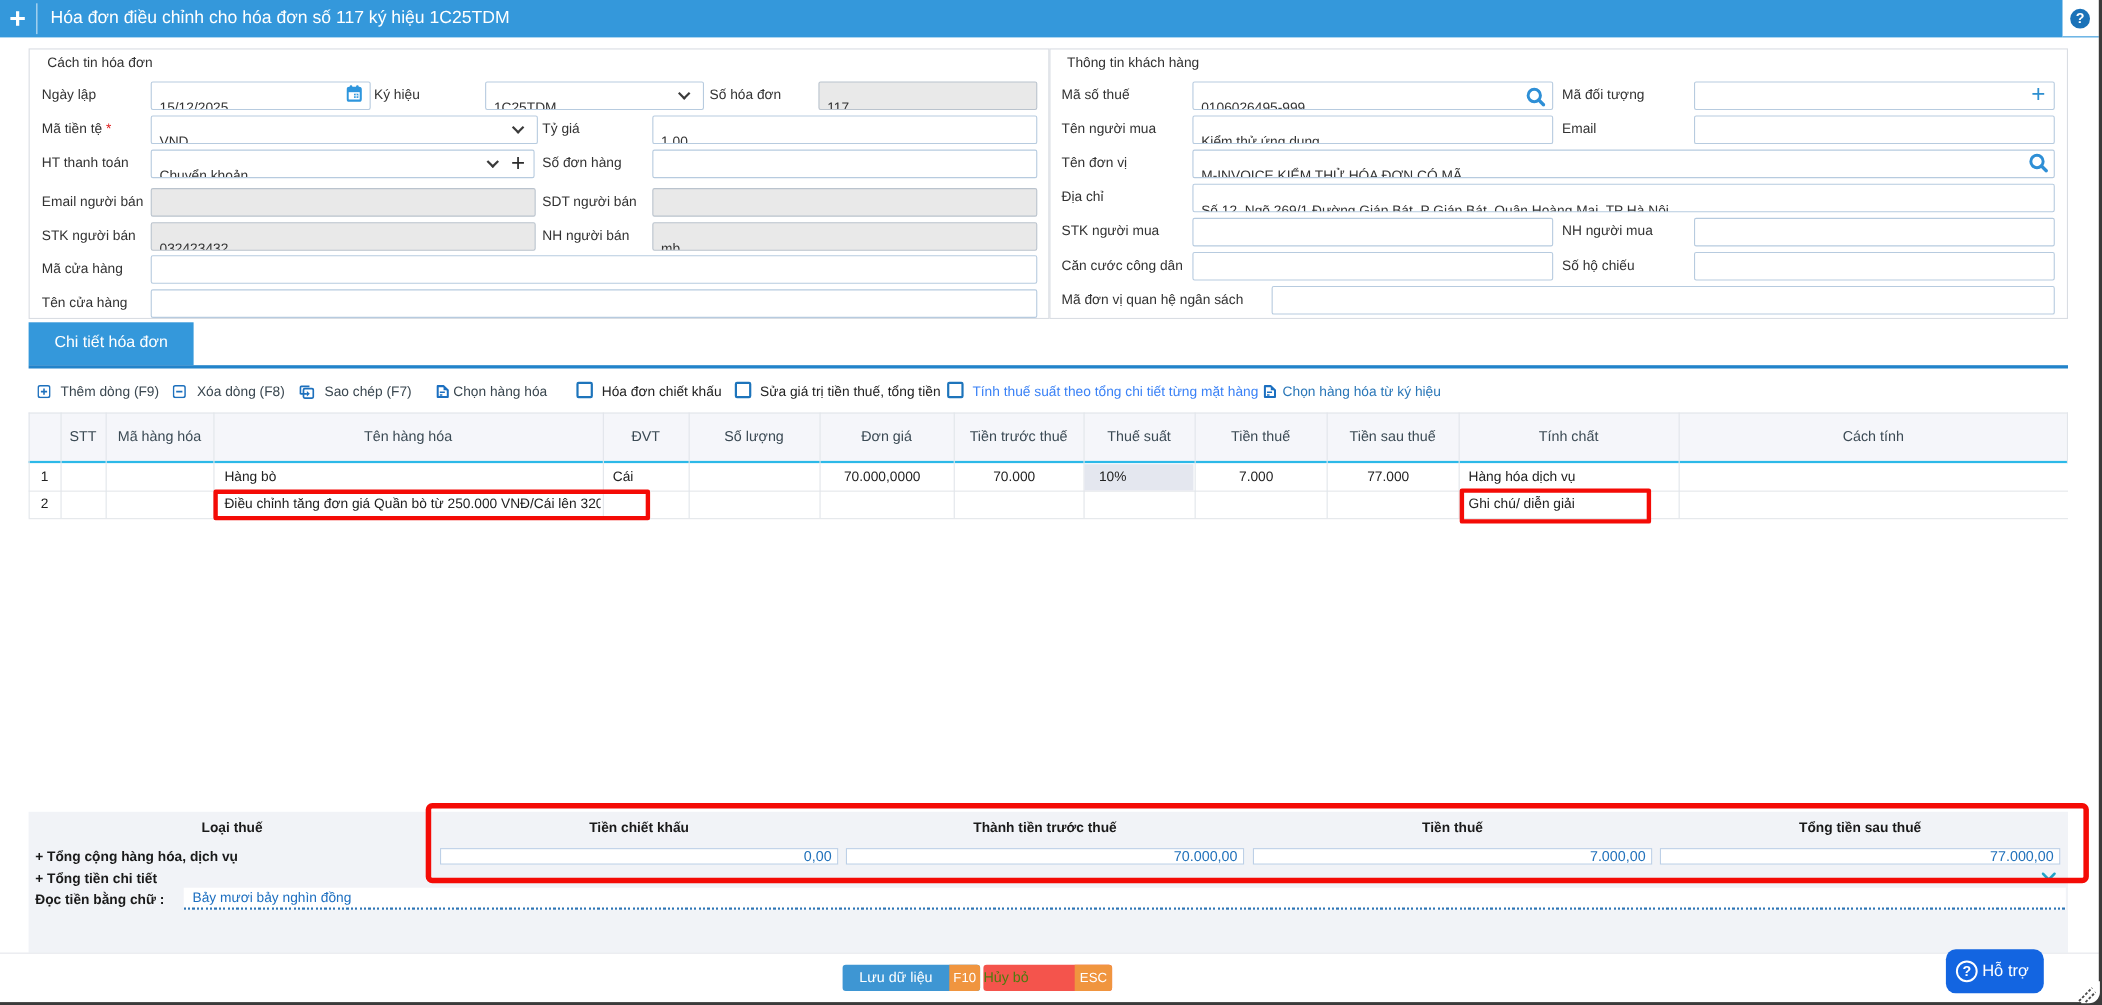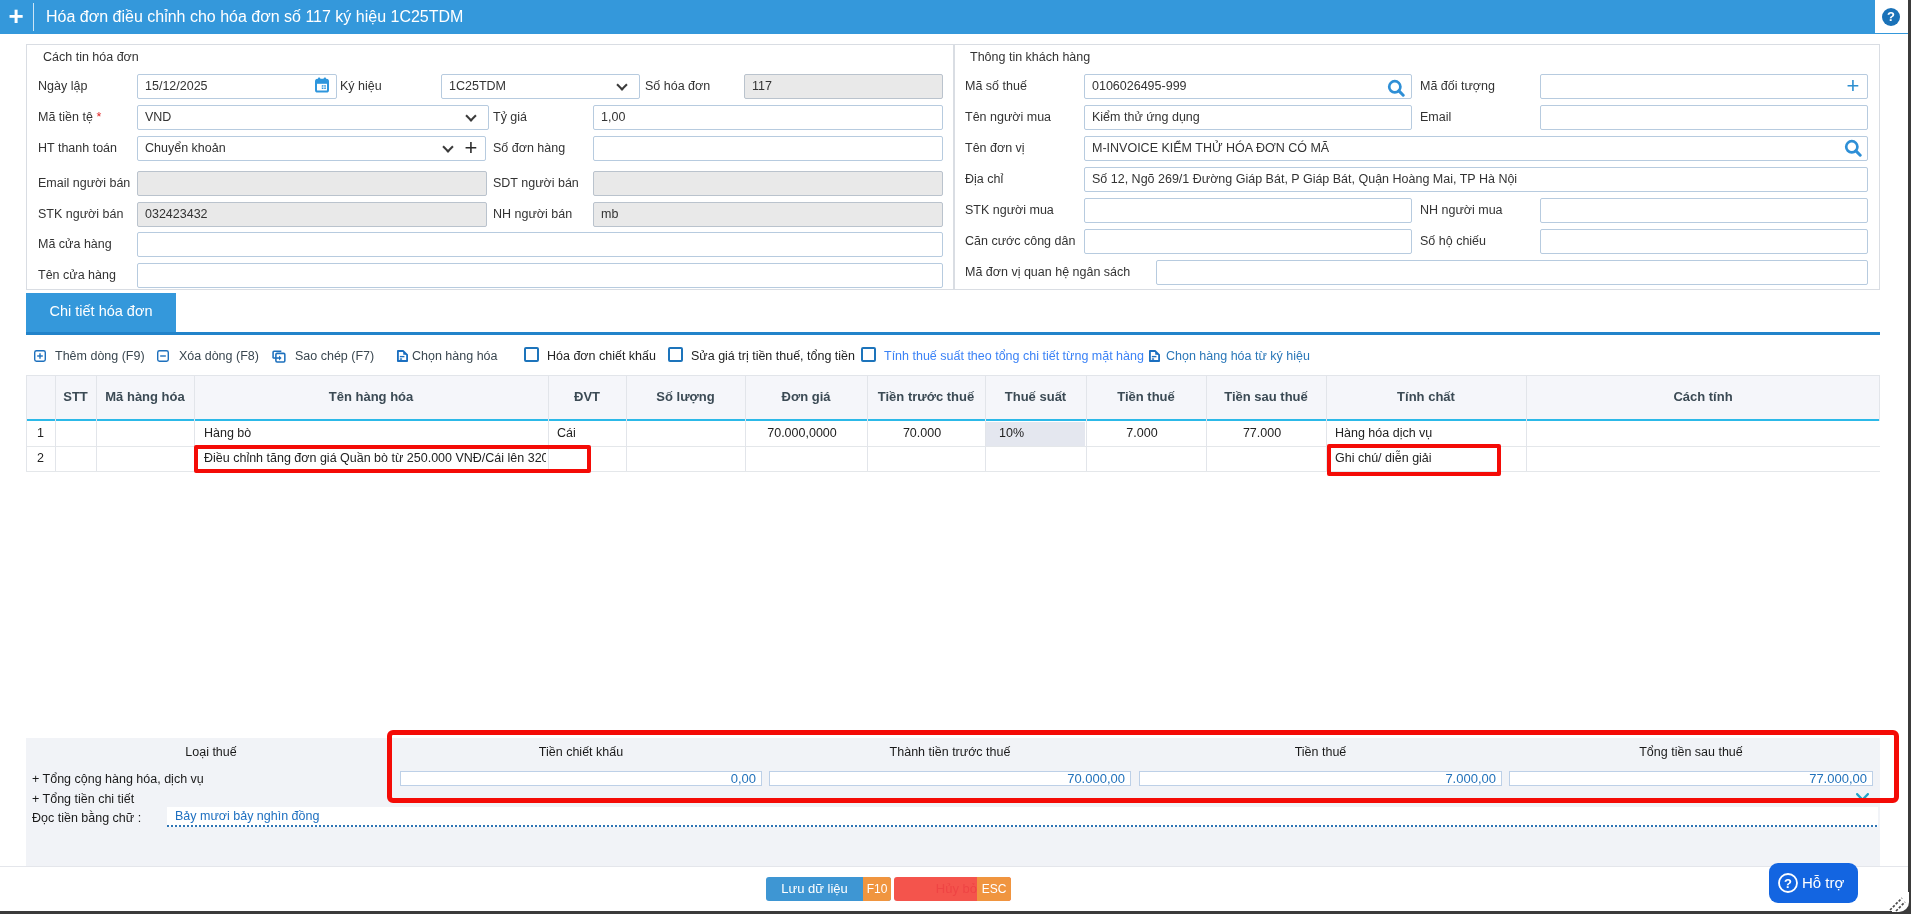--- a/index.html
+++ b/index.html
@@ -1,32 +1,32 @@
 <!DOCTYPE html>
 <html><head>
 <meta charset="utf-8">
 <style>
 *{margin:0;padding:0;box-sizing:border-box}
 html,body{width:1911px;height:914px;overflow:hidden}
 body{font-family:"Liberation Sans",sans-serif;position:relative;background:#fff;color:#333}
 .a{position:absolute}
 .lbl{position:absolute;height:25px;line-height:25px;font-size:12.5px;color:#333;white-space:nowrap}
-.bx{position:absolute;height:25px;background:#fff;border:1px solid #b7cbdf;border-radius:2px;font-size:12.5px;line-height:23px;padding:0 7px;color:#333;white-space:nowrap;overflow:hidden}
+.bx{position:absolute;height:25px;background:#fff;border:1px solid #b7cbdf;border-radius:2px;font-size:12.5px;line-height:23px;padding:12px 7px;color:#333;white-space:nowrap;overflow:hidden}
 .bx.dis{background:#e9e9e9;border-color:#bac3cd}
 .chev{position:absolute;width:8px;height:8px;border-right:2px solid #3a3a3a;border-bottom:2px solid #3a3a3a;transform:rotate(45deg)}
 .fs{position:absolute;border:1px solid #d9dde3}
 .leg{position:absolute;font-size:12.5px;color:#333;white-space:nowrap}
 .tbt{position:absolute;top:346px;height:20px;line-height:20px;font-size:12.5px;color:#3a4750;white-space:nowrap}
 .cb{position:absolute;top:347px;width:15px;height:15px;border:2px solid #1d74bb;border-radius:2px;background:#fff}
-.hcell{position:absolute;top:375px;height:44px;line-height:44px;font-size:13px;font-weight:bold;color:#3b4a54;text-align:center;white-space:nowrap}
+.hcell{position:absolute;top:375px;height:44px;line-height:44px;font-size:13px;font-weight:normal;color:#3b4a54;text-align:center;white-space:nowrap}
 .vline{position:absolute;width:1px;background:#e2e5ea}
 .cell{position:absolute;height:25px;line-height:25px;font-size:12.5px;color:#222;white-space:nowrap}
 .r{text-align:center}
 .redbox{position:absolute;border:4px solid #f40b06;background:transparent;z-index:50}
-.tlab{position:absolute;height:16px;line-height:16px;font-size:12.5px;font-weight:normal;color:#1a1a1a;text-align:center;white-space:nowrap}
+.tlab{position:absolute;height:16px;line-height:16px;font-size:12.5px;font-weight:bold;color:#1a1a1a;text-align:center;white-space:nowrap}
 .tbx{position:absolute;top:771px;height:15px;background:#fff;border:1px solid #bdd0e7;font-size:13px;line-height:13px;color:#2272bb;text-align:right;padding-right:5px}
 </style>
 </head>
 <body>
 
 <div class="a" style="left:0;top:0;width:1875px;height:34px;background:#3498db"></div>
 <div class="a" style="left:1875px;top:33px;width:33px;height:1px;background:#3498db"></div>
 <div class="a" style="left:3px;top:0;width:26px;height:34px;color:#fff;font-size:26px;line-height:33px;text-align:center;font-weight:bold">+</div>
 <div class="a" style="left:33px;top:3px;width:1px;height:28px;background:rgba(255,255,255,.75)"></div>
 <div class="a" style="left:46px;top:0;height:34px;line-height:33px;color:#fff;font-size:16px">Hóa đơn điều chỉnh cho hóa đơn số 117 ký hiệu 1C25TDM</div>
@@ -231,21 +231,21 @@
 <div class="a" style="left:167px;top:807px;width:1711px;height:20px;background:#fff;"></div>
 <div class="a" style="left:167px;top:825px;width:1711px;height:2px;background:repeating-linear-gradient(to right,#2e75b5 0 2px,transparent 2px 4px)"></div>
 <div class="a" style="left:175px;top:807px;height:19px;line-height:19px;font-size:12.5px;color:#1d6fc0">Bảy mươi bảy nghìn đồng</div>
 <div class="redbox" style="left:387px;top:730px;width:1512px;height:73px;border-width:5px;border-radius:6px"></div>
 
 <div class="a" style="left:0;top:866px;width:1908px;height:1px;background:#e4e6eb"></div>
 <div class="a" style="left:766px;top:877px;width:125px;height:24px;background:#3e96d3;border-radius:3px"></div>
 <div class="a" style="left:766px;top:877px;width:97px;height:40px;color:#fff;font-size:13px;text-align:center;line-height:24px">Lưu dữ liệu</div>
 <div class="a" style="left:863px;top:877px;width:28px;height:24px;background:#f0953f;border-radius:0 3px 3px 0;color:#fff;font-size:12px;text-align:center;line-height:24px">F10</div>
 <div class="a" style="left:894px;top:877px;width:117px;height:24px;background:#f4544c;border-radius:3px"></div>
-<div class="a" style="left:894px;top:877px;width:83px;height:24px;color:#ef4444;font-size:13px;text-align:right;line-height:24px">Hủy bỏ</div>
+<div class="a" style="left:894px;top:877px;width:83px;height:24px;color:#4d7c0f;font-size:13px;text-align:left;line-height:24px">Hủy bỏ</div>
 <div class="a" style="left:977px;top:877px;width:34px;height:24px;background:#f0953f;border-radius:0 3px 3px 0;color:#fff;font-size:12px;text-align:center;line-height:24px">ESC</div>
 <div class="a" style="left:1769px;top:863px;width:89px;height:40px;background:#1365e1;border-radius:9px;color:#fff"></div>
 <svg class="a" style="left:1777px;top:872px" width="22" height="22" viewBox="0 0 22 22">
     <circle cx="11" cy="11" r="9" fill="none" stroke="#fff" stroke-width="1.8"></circle>
     <text x="11" y="15.5" font-size="13" font-weight="bold" fill="#fff" text-anchor="middle" font-family="Liberation Sans,sans-serif">?</text>
   </svg>
 <div class="a" style="left:1802px;top:863px;height:40px;line-height:40px;color:#fff;font-size:15px">Hỗ trợ</div>
 
 <div class="a" style="left:1908px;top:0;width:3px;height:914px;background:#3b3b3b"></div>
 <div class="a" style="left:0;top:911px;width:1911px;height:3px;background:#3b3b3b"></div>

